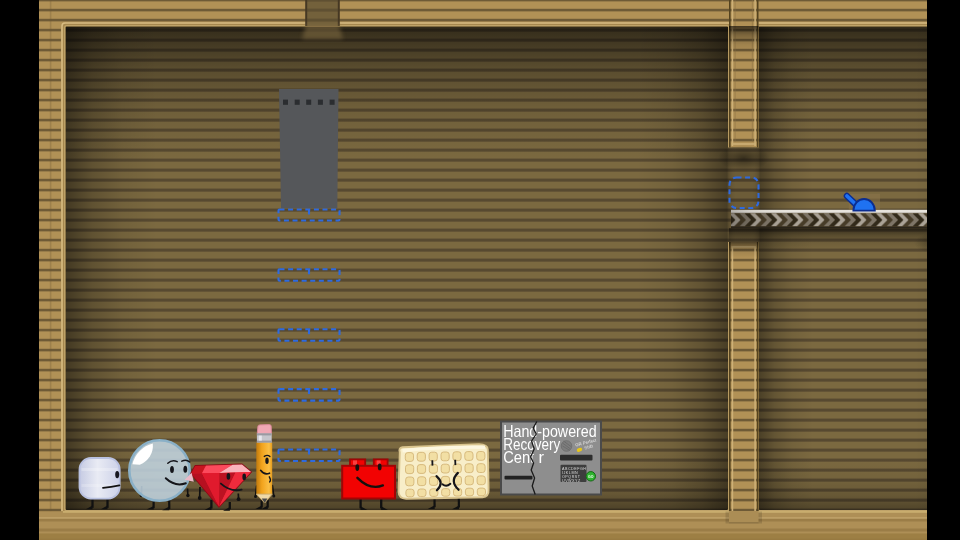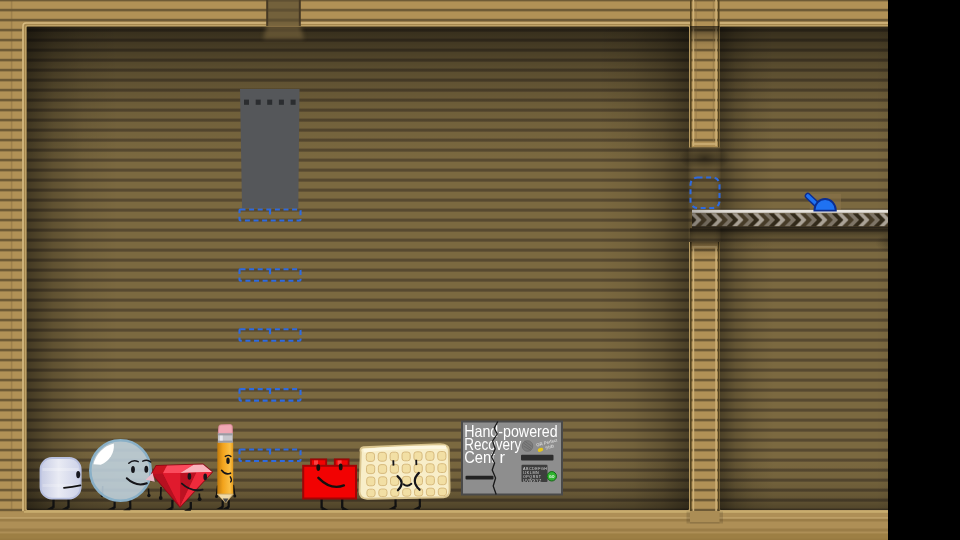--- a/index.html
+++ b/index.html
@@ -1,16 +1,16 @@
 <!DOCTYPE html>
 <html><head>
 <meta charset="utf-8">
 <style>
 html,body{margin:0;padding:0;background:#000;}
-#stage{position:relative;width:888px;height:540px;overflow:hidden;font-family:"Liberation Sans",sans-serif;}
+#stage{position:relative;width:888px;height:540px;overflow:hidden;font-family:"Liberation Sans",sans-serif;margin-left:39px;}
 </style>
 </head>
 <body>
 <div id="stage">
 <svg width="960" height="540" viewBox="0 0 960 540">
 <defs>
 <linearGradient id="gsl" x1="0" y1="0" x2="0" y2="1">
  <stop offset="0" stop-color="#b19156"></stop>
           <stop offset="0.18" stop-color="#6e5a36"></stop>
  <stop offset="0.82" stop-color="#6e5a36"></stop>

